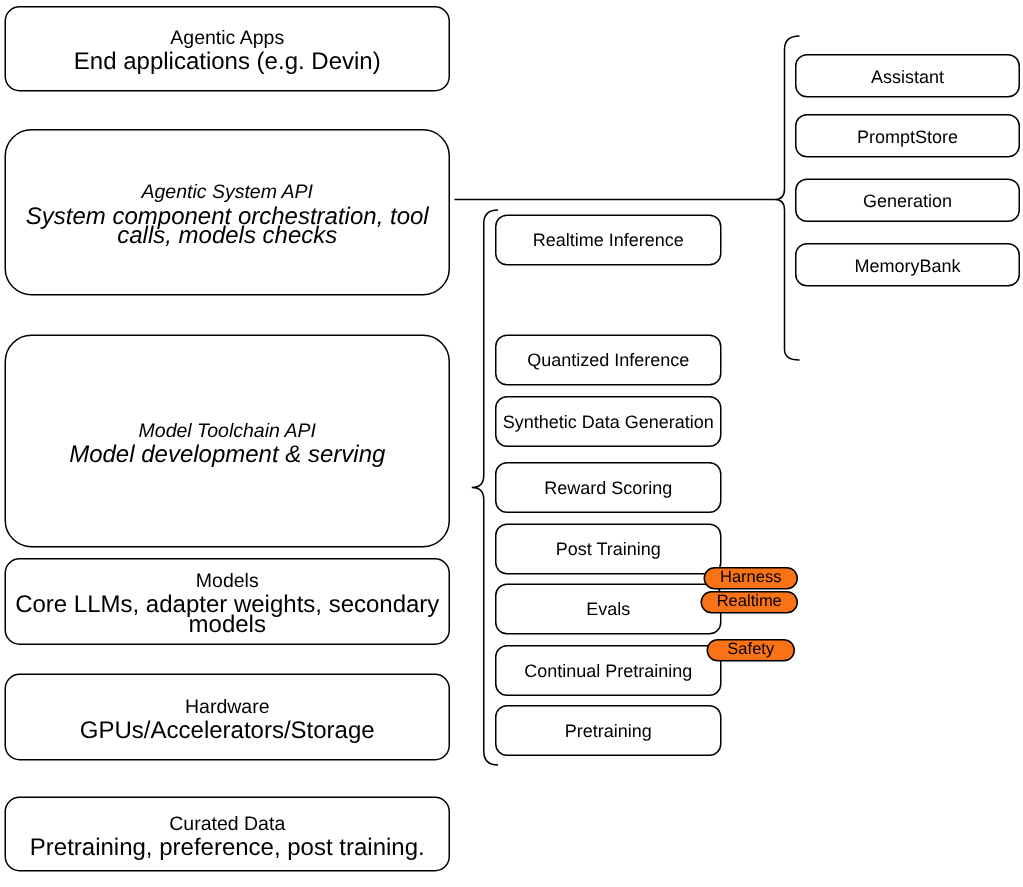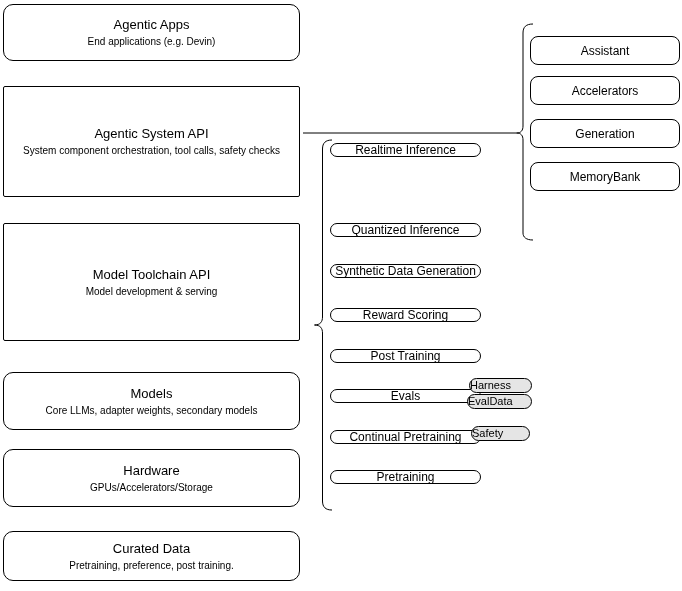--- a/index.html
+++ b/index.html
@@ -20,57 +20,57 @@
     position:absolute;
     background:#ffffff;
     border:1px solid #000;
     box-sizing:border-box;
     display:flex;flex-direction:column;
     align-items:center;justify-content:center;
     text-align:center;
   }
   .lbox{left:3px;width:297px;}
   .lbox .title{font-size:13px;line-height:16px;}
-  .lbox .subtitle{font-size:10px;line-height:13px;margin-top:2px;}
-  .mbox{left:330px;width:151px;height:14px;border-radius:8px;font-size:12px;}
+  .lbox .subtitle{font-size:16px;line-height:13px;margin-top:2px;}
+  .mbox{left:330px;width:151px;height:34px;border-radius:8px;font-size:12px;}
   .rbox{left:530px;width:150px;height:29px;border-radius:8px;font-size:12px;}
   .pill{
     position:absolute;
-    background:#e5e5e5;
+    background:#f97316;
     border:1px solid #000;
     box-sizing:border-box;
     border-radius:8px;
     height:15px;
-    display:flex;align-items:center;justify-content:flex-start;
+    display:flex;align-items:center;justify-content:center;
     font-size:11px;line-height:13px;
     z-index:5;
   }
   .r10{border-radius:10px;}
-  .r26{border-radius:2px;}
+  .r26{border-radius:18px;font-style:italic;}
 </style>
 </head>
 <body>
 
 <div class="canvas">
 
   <svg class="overlay" viewBox="0 0 682 591" xmlns="http://www.w3.org/2000/svg">
     <path d="M 303 133 L 516.5 133" stroke="#000" stroke-width="1" fill="none"></path>
     <path d="M 533 24 C 526 24 523 27 523 33 L 523 126 C 523 130.5 521 133 516.5 133 C 521 133 523 135.5 523 140 L 523 233 C 523 237 526 240 533 240" stroke="#000" stroke-width="1" fill="none"></path>
     <path d="M 332 140 C 325.5 140 322.5 143 322.5 149 L 322.5 317 C 322.5 321.5 320.5 325 314.5 325 C 320.5 325 322.5 328.5 322.5 333 L 322.5 501 C 322.5 507 325.5 510 332 510" stroke="#000" stroke-width="1" fill="none"></path>
   </svg>
 
   <div class="box lbox r10" style="top:4px;height:57px;">
     <div class="title">Agentic Apps</div>
     <div class="subtitle">End applications (e.g. Devin)</div>
   </div>
   <div class="box lbox r26" style="top:86px;height:111px;">
     <div class="title">Agentic System API</div>
-    <div class="subtitle">System component orchestration, tool calls, safety checks</div>
+    <div class="subtitle">System component orchestration, tool calls, models checks</div>
   </div>
-  <div class="box lbox r26" style="top:223px;height:118px;">
+  <div class="box lbox r26" style="top:223px;height:142px;">
     <div class="title">Model Toolchain API</div>
     <div class="subtitle">Model development &amp; serving</div>
   </div>
   <div class="box lbox r10" style="top:372px;height:58px;">
     <div class="title">Models</div>
     <div class="subtitle">Core LLMs, adapter weights, secondary models</div>
   </div>
   <div class="box lbox r10" style="top:449px;height:58px;">
     <div class="title">Hardware</div>
     <div class="subtitle">GPUs/Accelerators/Storage</div>
@@ -102,31 +102,31 @@
     <span>Continual Pretraining</span>
   </div>
   <div class="box mbox" style="top:470px;">
     <span>Pretraining</span>
   </div>
 
   <div class="pill" style="left:469px;top:378px;width:63px;">
     <span>Harness</span>
   </div>
   <div class="pill" style="left:467px;top:394px;width:65px;">
-    <span>EvalData</span>
+    <span>Realtime</span>
   </div>
   <div class="pill" style="left:471px;top:409px;width:59px;margin-top:17px;">
     <span>Safety</span>
   </div>
 
   <div class="box rbox" style="top:36px;">
     <span>Assistant</span>
   </div>
   <div class="box rbox" style="top:76px;">
-    <span>Accelerators</span>
+    <span>PromptStore</span>
   </div>
   <div class="box rbox" style="top:119px;">
     <span>Generation</span>
   </div>
   <div class="box rbox" style="top:162px;">
     <span>MemoryBank</span>
   </div>
 
 </div>
 

